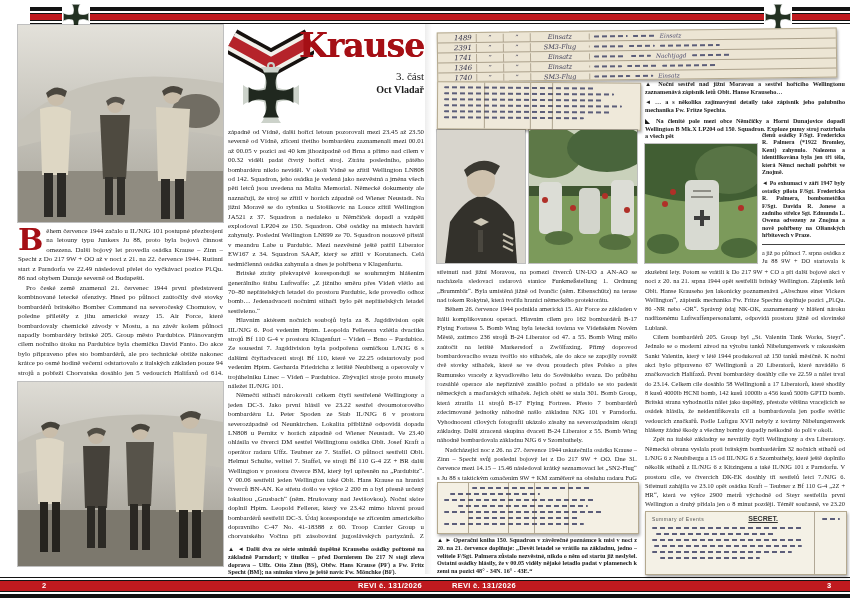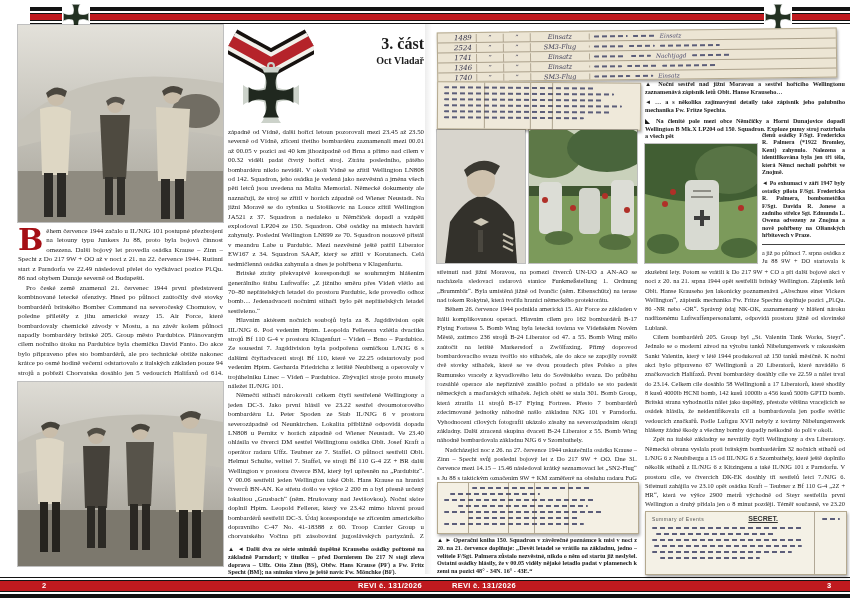--- a/index.html
+++ b/index.html
@@ -17,21 +17,21 @@
   .footer-text{position:absolute;top:580px;height:11px;line-height:11px;color:#fff;
                font-family:"Liberation Sans",sans-serif;font-weight:bold;font-size:7.5px;letter-spacing:.3px;}
   .ft-pl{left:42px;} .ft-jl{left:330px;width:92px;text-align:right;}
   .ft-jr{left:452px;} .ft-pr{left:827px;}
   .gutter{position:absolute;left:425px;top:24px;width:7px;height:550px;
           background:linear-gradient(90deg,rgba(0,0,0,.07),rgba(0,0,0,0));}
   
   .title-box{position:absolute;left:296px;top:28px;width:128px;text-align:right;}
   .title-line{font-family:"DejaVu Serif",serif;font-weight:bold;color:#a50f15;
               font-size:33px;line-height:35px;letter-spacing:-1px;text-shadow:.4px 0 #a50f15;}
-  .title-part{margin-top:7px;font-size:16px;font-weight:bold;}
+  .title-part{margin-top:7px;font-size:11px;font-weight:normal;}
   .title-author{margin-top:2px;font-size:10px;font-weight:bold;}
   .medal{position:absolute;left:228px;top:27px;width:86px;height:98px;}
   
   .photo{position:absolute;overflow:hidden;box-shadow:0 0 0 1px rgba(0,0,0,.25);}
   .photo svg{display:block;}
   #photo-crew-1{left:18px;top:25px;width:205px;height:197px;}
   #photo-crew-2{left:18px;top:382px;width:205px;height:184px;}
   #photo-portrait{left:437px;top:130px;width:88px;height:133px;}
   #photo-cemetery-1{left:529px;top:130px;width:108px;height:133px;}
   #photo-cemetery-2{left:645px;top:144px;width:112px;height:119px;}
@@ -130,20 +130,21 @@
   <svg class="medal" viewBox="0 0 86 98">
     <path d="M3,14 L43,36 L83,14" fill="none" stroke="#17120f" stroke-width="26"></path>
     <path d="M3,14 L43,36 L83,14" fill="none" stroke="#f2f0ea" stroke-width="19"></path>
     <path d="M3,14 L43,36 L83,14" fill="none" stroke="#b5232a" stroke-width="11"></path>
     <circle cx="43" cy="39" r="3" fill="none" stroke="#c9cfc8" stroke-width="2"></circle>
     <path transform="translate(43,68)" fill="#ccd2ca" d="M-7,-7 C-5,-14 -5,-22 -10,-28 L10,-28 C5,-22 5,-14 7,-7 C14,-5 22,-5 28,-10 L28,10 C22,5 14,5 7,7 C5,14 5,22 10,28 L-10,28 C-5,22 -5,14 -7,7 C-14,5 -22,5 -28,10 L-28,-10 C-22,-5 -14,-5 -7,-7 Z"></path>
     <path transform="translate(43,68) scale(0.8)" fill="#20281f" d="M-7,-7 C-5,-14 -5,-22 -10,-28 L10,-28 C5,-22 5,-14 7,-7 C14,-5 22,-5 28,-10 L28,10 C22,5 14,5 7,7 C5,14 5,22 10,28 L-10,28 C-5,22 -5,14 -7,7 C-14,5 -22,5 -28,10 L-28,-10 C-22,-5 -14,-5 -7,-7 Z"></path>
   </svg>
 
   <div class="title-box">
+    <div class="title-line">Krause</div>
     <div class="title-part">3. část</div>
     <div class="title-author">Oct Vladař</div>
   </div>
 
   <div class="bodycol" id="intro-col">
     <p><span class="dropcap">B</span><span>ěhem července 1944 začalo u II./NJG 101 postupné přezbrojení na letouny typu Junkers Ju 88, proto byla bojová činnost omezena. Další bojový let provedla osádka Krause – Zinn – Specht z Do 217 9W + OO až v noci z 21. na 22. července 1944. Rutinní start z Parndorfa ve 22.49 následoval přelet do vyčkávací pozice Pl.Qu. 86 nad ohybem Dunaje severně od Budapešti.</span></p>
     <p>Pro české země znamenal 21. červenec 1944 první představení kombinované letecké ofenzivy. Hned po půlnoci zaútočily dvě stovky bombardérů britského Bomber Command na severočeský Chomutov, v poledne přiletěly z jihu americké svazy 15. Air Force, které bombardovaly chemické závody v Mostu, a na závěr kolem půlnoci napadly bombardéry britské 205. Group město Pardubice. Plánovaným cílem nočního útoku na Pardubice byla chemička David Fanto. Do akce bylo připraveno přes sto bombardérů, ale pro technické obtíže nakonec krátce po osmé hodině večerní odstartovalo z italských základen pouze 94 strojů a pobřeží Chorvatska dosáhlo jen 5 vedoucích Halifaxů od 614. Squadrony následovaných 55 Wellingtony a 18 Liberatory.</p>
 
   </div>
 
@@ -199,21 +200,21 @@
       <span class="lb-c">”</span>
         <span class="lb-c">”</span>
       <span class="lb-label">Einsatz</span>
       <span class="lb-fill">
           <span class="sq" style="width:34px"></span>
           <span class="sq" style="width:22px"></span>
           <span class="lb-note">Einsatz</span>
         </span>
     </div>
     <div class="lb-row">
-      <span class="lb-num">2524</span>
+      <span class="lb-num">2391</span>
       <span class="lb-c">”</span>
         <span class="lb-c">”</span>
       <span class="lb-label">SM3-Flug</span>
       <span class="lb-fill">
           <span class="sq" style="width:30px"></span>
           <span class="sq" style="width:26px"></span>
           <span class="sq" style="width:60px"></span>
         </span>
     </div>
     <div class="lb-row">

